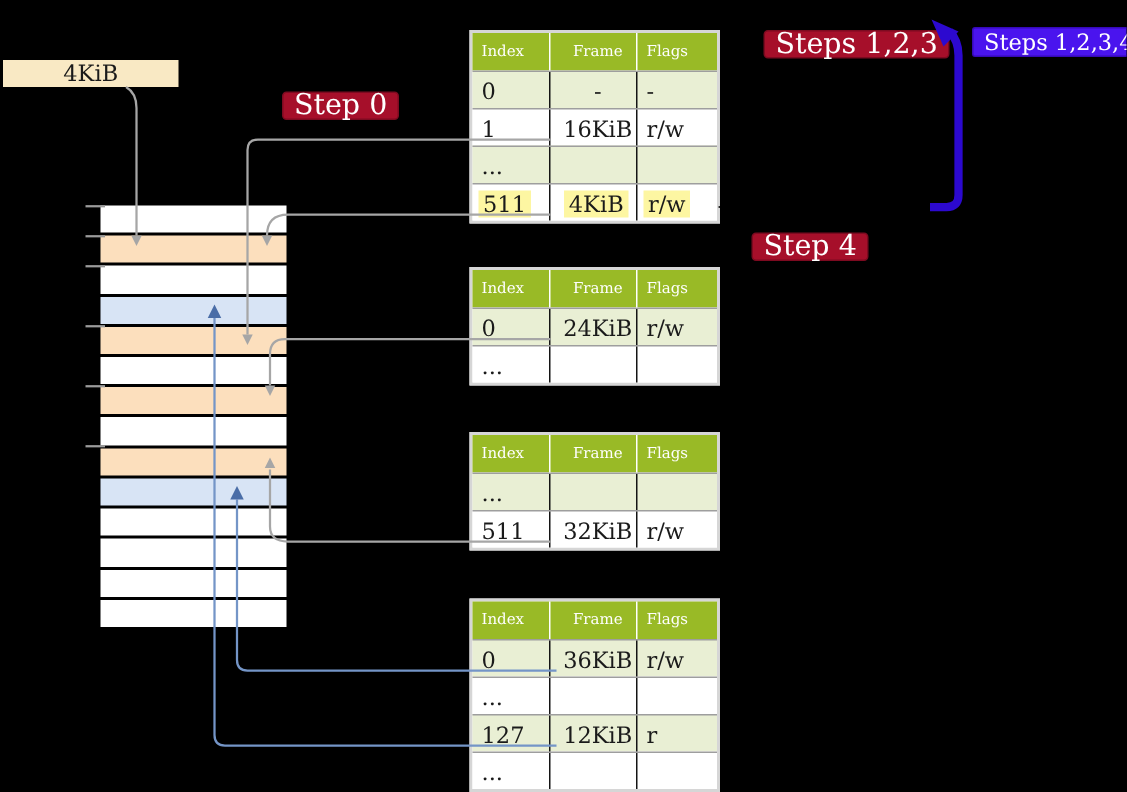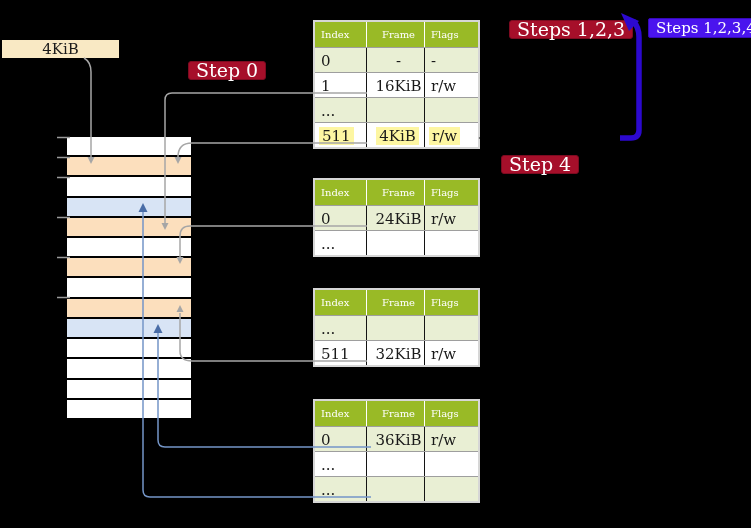--- a/index.html
+++ b/index.html
@@ -185,20 +185,25 @@
     <div class="cell c0">0</div>
     <div class="cell c1">36KiB</div>
     <div class="cell c2">r/w</div>
   </div>
   <div class="trow data">
     <div class="cell c0">...</div>
     <div class="cell c1"></div>
     <div class="cell c2"></div>
   </div>
   <div class="trow data">
+    <div class="cell c0">127</div>
+    <div class="cell c1">12KiB</div>
+    <div class="cell c2">r</div>
+  </div>
+  <div class="trow data">
     <div class="cell c0">...</div>
     <div class="cell c1"></div>
     <div class="cell c2"></div>
   </div>
 </div>
 
 <svg class="abs" id="overlay" width="751" height="528" viewBox="0 0 751 528">
 
   <g>
     <line class="tick" x1="57" y1="137.5" x2="70" y2="137.5"></line>

